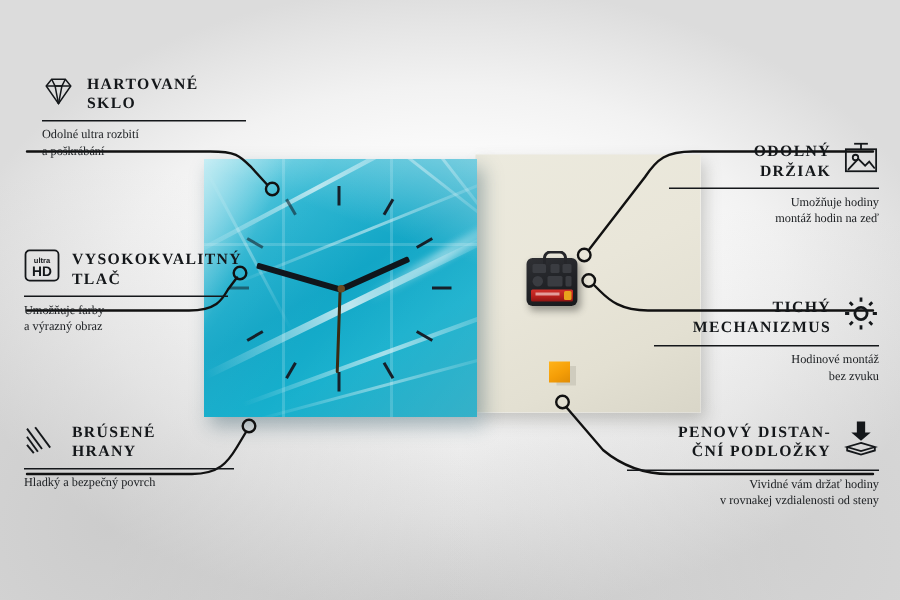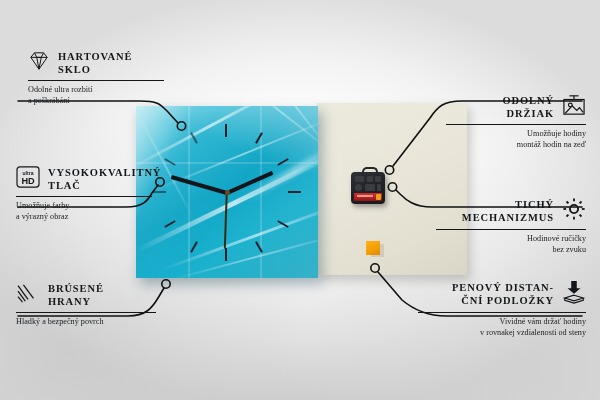--- a/index.html
+++ b/index.html
@@ -296,21 +296,21 @@
             <path d="M21.5 13 L24.5 13"></path>
           <path d="M4.9 4.9 L7 7"></path>
             <path d="M19 19 L21.1 21.1"></path>
           <path d="M21.1 4.9 L19 7"></path>
             <path d="M7 19 L4.9 21.1"></path>
         </svg>
       </span>
     </div>
     <div class="f-rule"></div>
     <div class="f-desc">
-      <span>Hodinové ručičky</span>
+      <span>Hodinové montáž</span>
       <span class="l2">bez zvuku</span>
     </div>
   </div>
 
   <div class="feature right-side" id="feat-foam">
     <div class="f-head right">
       <span class="f-title">
         <span>PENOVÝ DISTAN-</span>
         <span class="l2">ČNÍ PODLOŽKY</span>
       </span>

